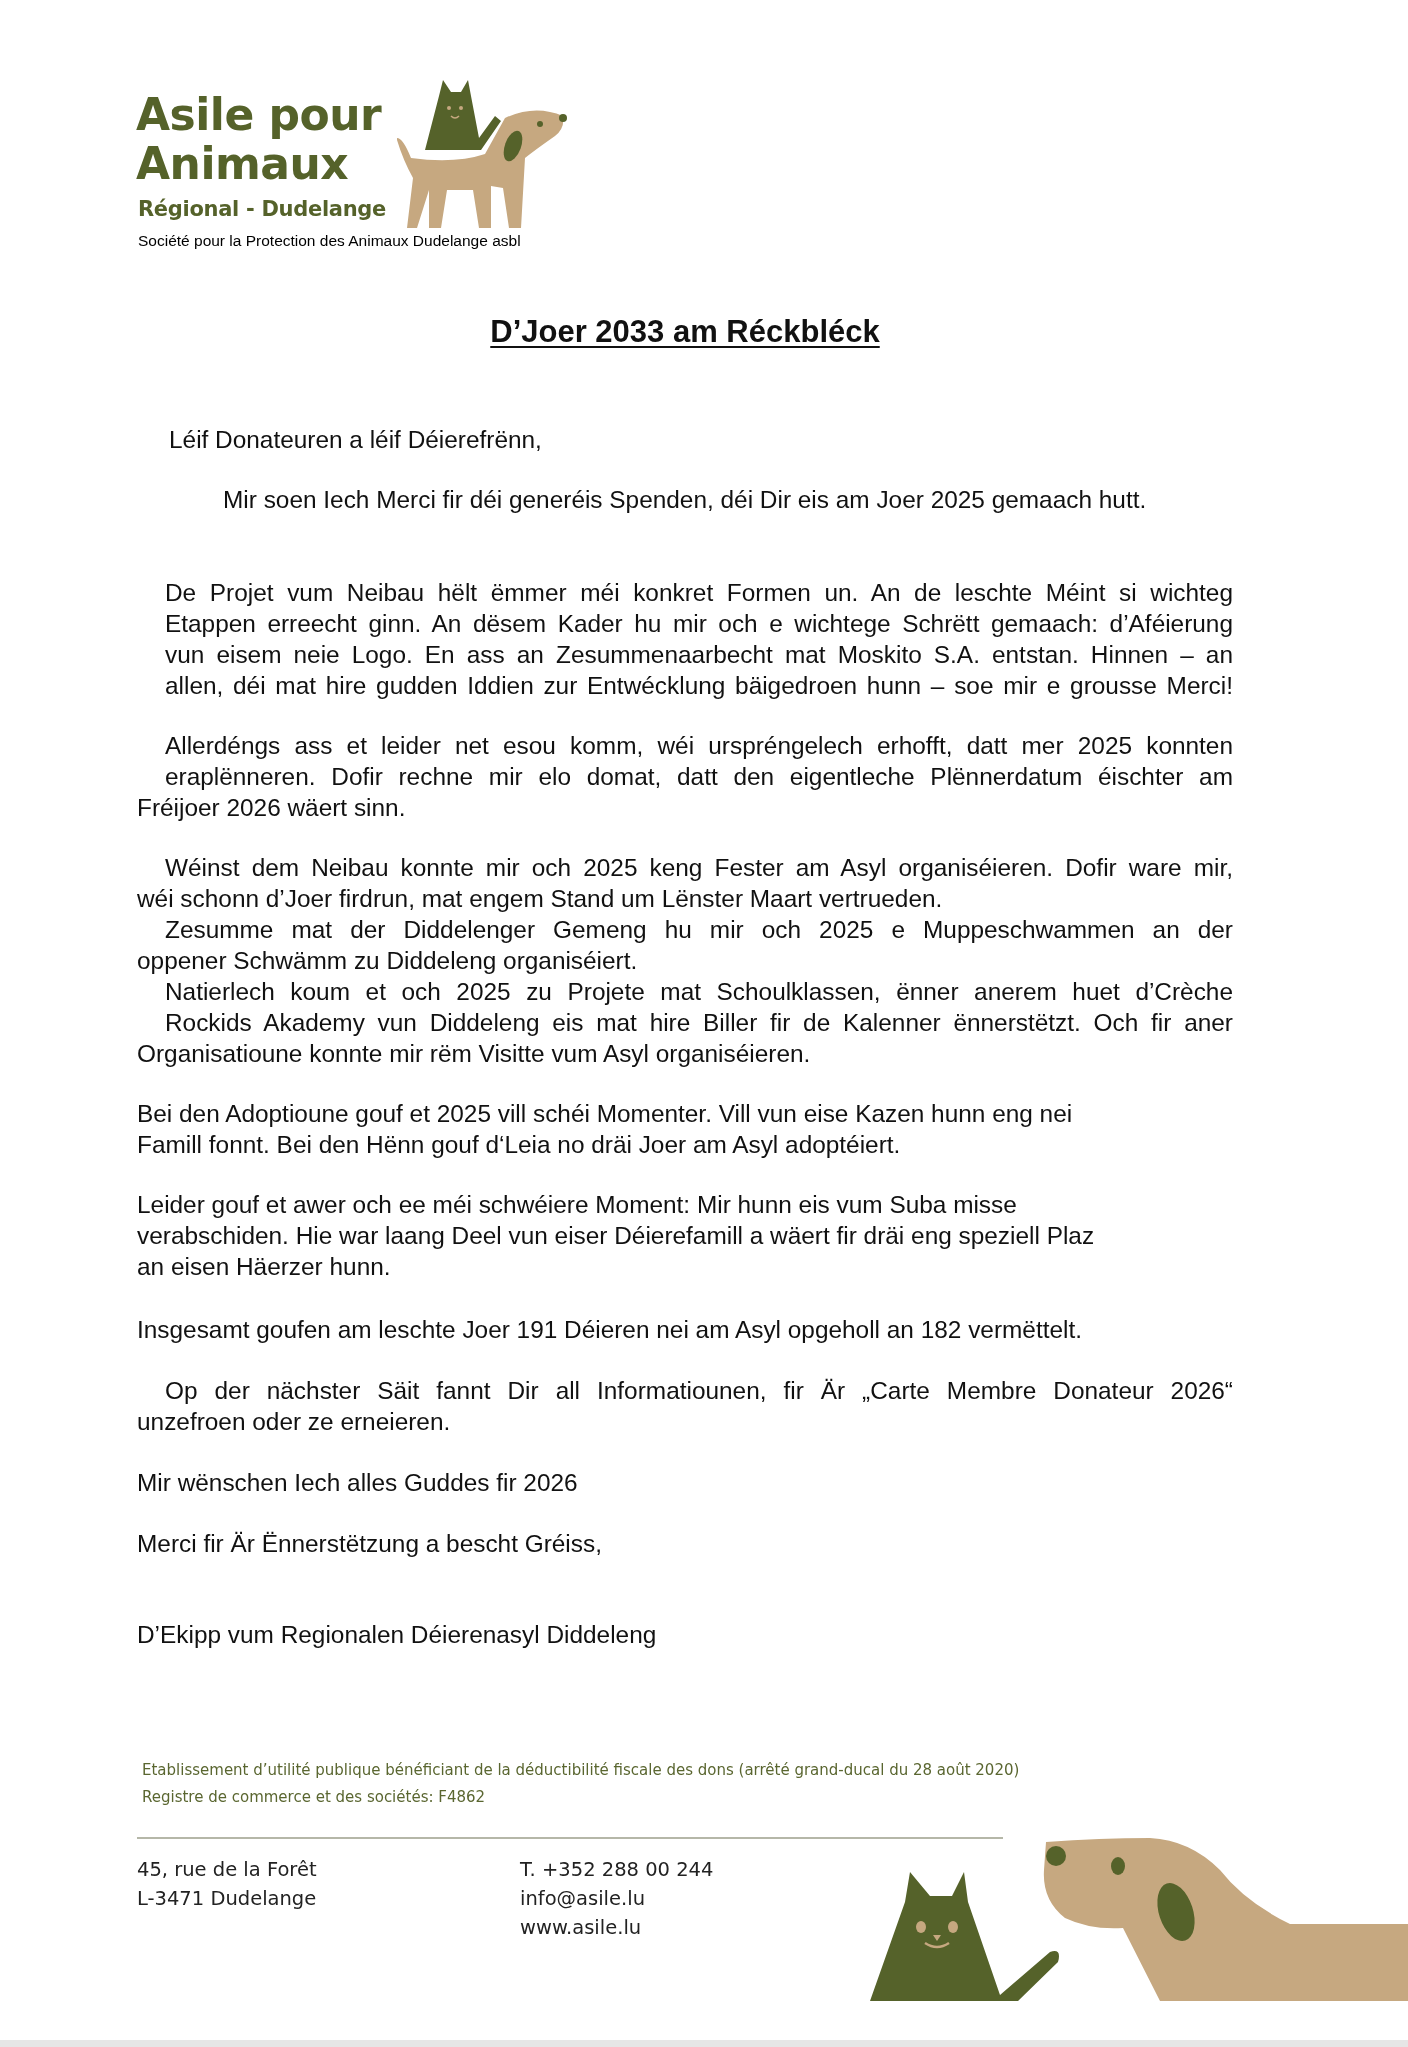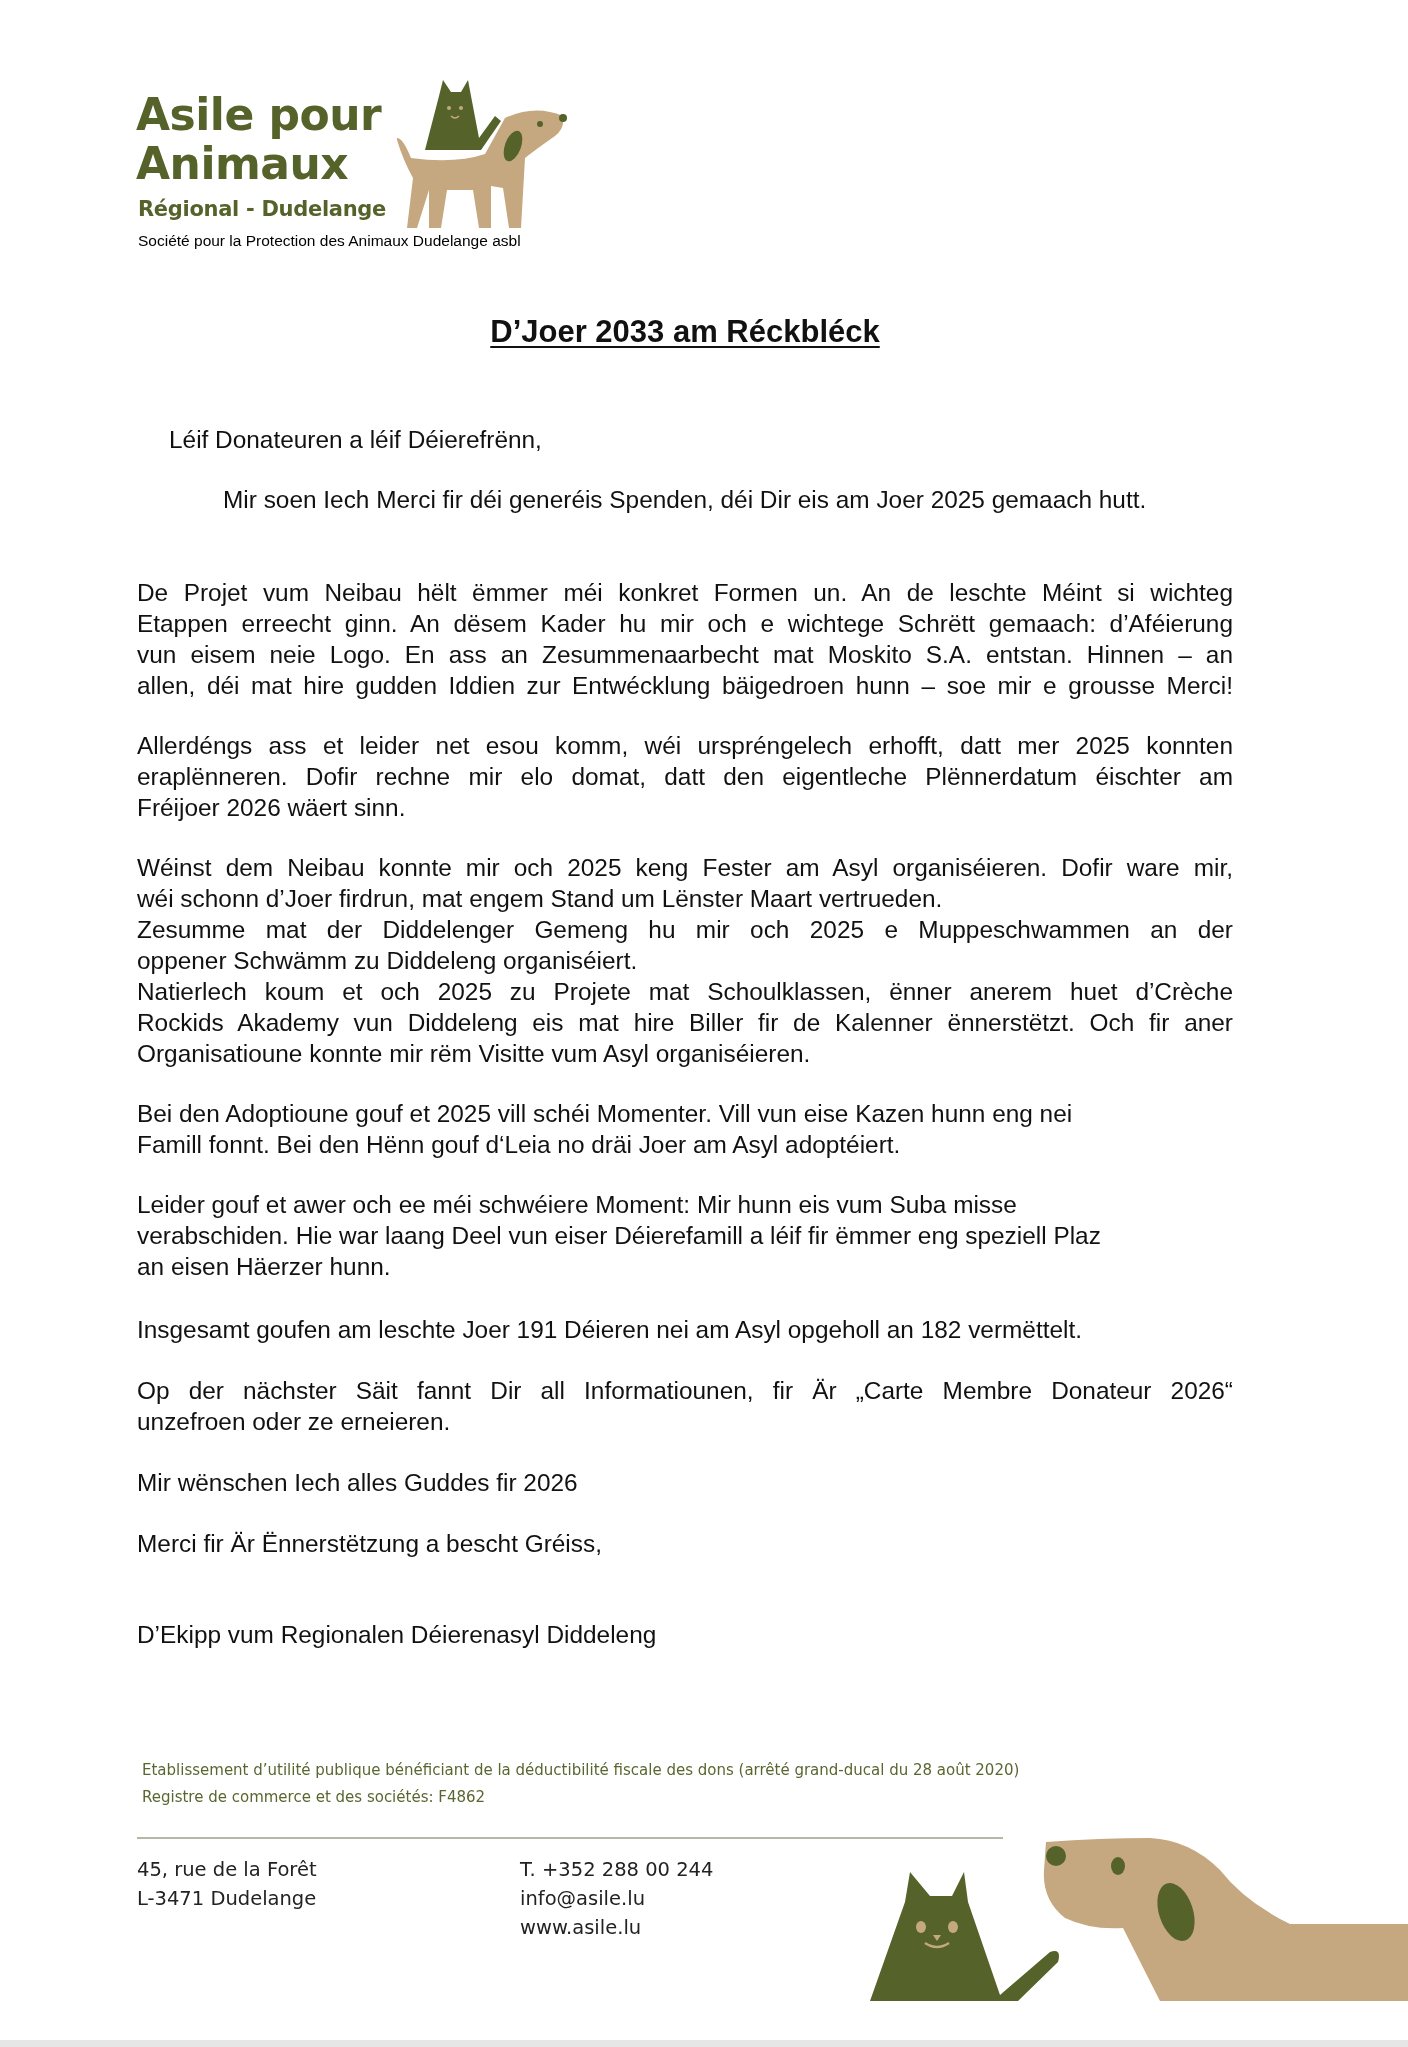--- a/index.html
+++ b/index.html
@@ -11,21 +11,21 @@
   .logo-l2 { left: 136px; top: 141px; font-size: 44px; line-height: 46px; letter-spacing: -0.5px; }
   .logo-l3 { left: 138px; top: 197px; font-size: 21px; line-height: 24px; letter-spacing: -0.3px; }
   .logo-l4 { left: 138px; top: 232px; font-size: 15.5px; line-height: 18px; color: #000000; font-family: "Liberation Sans", sans-serif; font-weight: normal; }
   .logo-art { left: 395px; top: 78px; width: 175px; height: 150px; }
   
   .title { left: 0; width: 1370px; top: 314px; text-align: center; font-size: 31px; font-weight: bold; text-decoration: underline; text-underline-offset: 4px; text-decoration-thickness: 2px; }
   
   .body { left: 137px; width: 1096px; font-size: 24.4px; line-height: 31px; }
   .p { position: absolute; left: 0; width: 1096px; margin: 0; }
   .line { display: block; }
-  .just-line { display: block; text-align: justify; text-align-last: justify; }
+  .just-line { display: block; text-align: justify; text-align-last: justify; margin-left: 28px; }
   
   .foot { font-family: "DejaVu Sans", sans-serif; color: #5a6630; font-size: 15px; line-height: 27px; left: 142px; top: 1757px; }
   .foot-rule { left: 137px; top: 1837px; width: 866px; height: 2px; background: #b5b7a8; }
   .addr { font-family: "DejaVu Sans", sans-serif; color: #222; font-size: 19.5px; line-height: 29px; }
   .addr-left { left: 137px; top: 1855px; }
   .addr-right { left: 520px; top: 1855px; }
   .foot-art { left: 860px; top: 1830px; width: 548px; height: 180px; }
   .bottom-strip { left: 0; top: 2040px; width: 1408px; height: 7px; background: #e6e6e6; }
 </style>
 </head>
@@ -80,21 +80,21 @@
     <span class="line">Organisatioune konnte mir rëm Visitte vum Asyl organiséieren.</span>
   </div>
 
   <div class="p" style="top:1098px;">
     <span class="line">Bei den Adoptioune gouf et 2025 vill schéi Momenter. Vill vun eise Kazen hunn eng nei</span>
     <span class="line">Famill fonnt. Bei den Hënn gouf d‘Leia no dräi Joer am Asyl adoptéiert.</span>
   </div>
 
   <div class="p" style="top:1189px;">
     <span class="line">Leider gouf et awer och ee méi schwéiere Moment: Mir hunn eis vum Suba misse</span>
-    <span class="line">verabschiden. Hie war laang Deel vun eiser Déierefamill a léif fir ëmmer eng speziell Plaz</span>
+    <span class="line">verabschiden. Hie war laang Deel vun eiser Déierefamill a wäert fir dräi eng speziell Plaz</span>
     <span class="line">an eisen Häerzer hunn.</span>
   </div>
 
   <div class="p" style="top:1314px;">
     <span class="line">Insgesamt goufen am leschte Joer 191 Déieren nei am Asyl opgeholl an 182 vermëttelt.</span>
   </div>
 
   <div class="p" style="top:1375px;">
     <span class="just-line">Op der nächster Säit fannt Dir all Informatiounen, fir Är „Carte Membre Donateur 2026“</span>
     <span class="line">unzefroen oder ze erneieren.</span>

